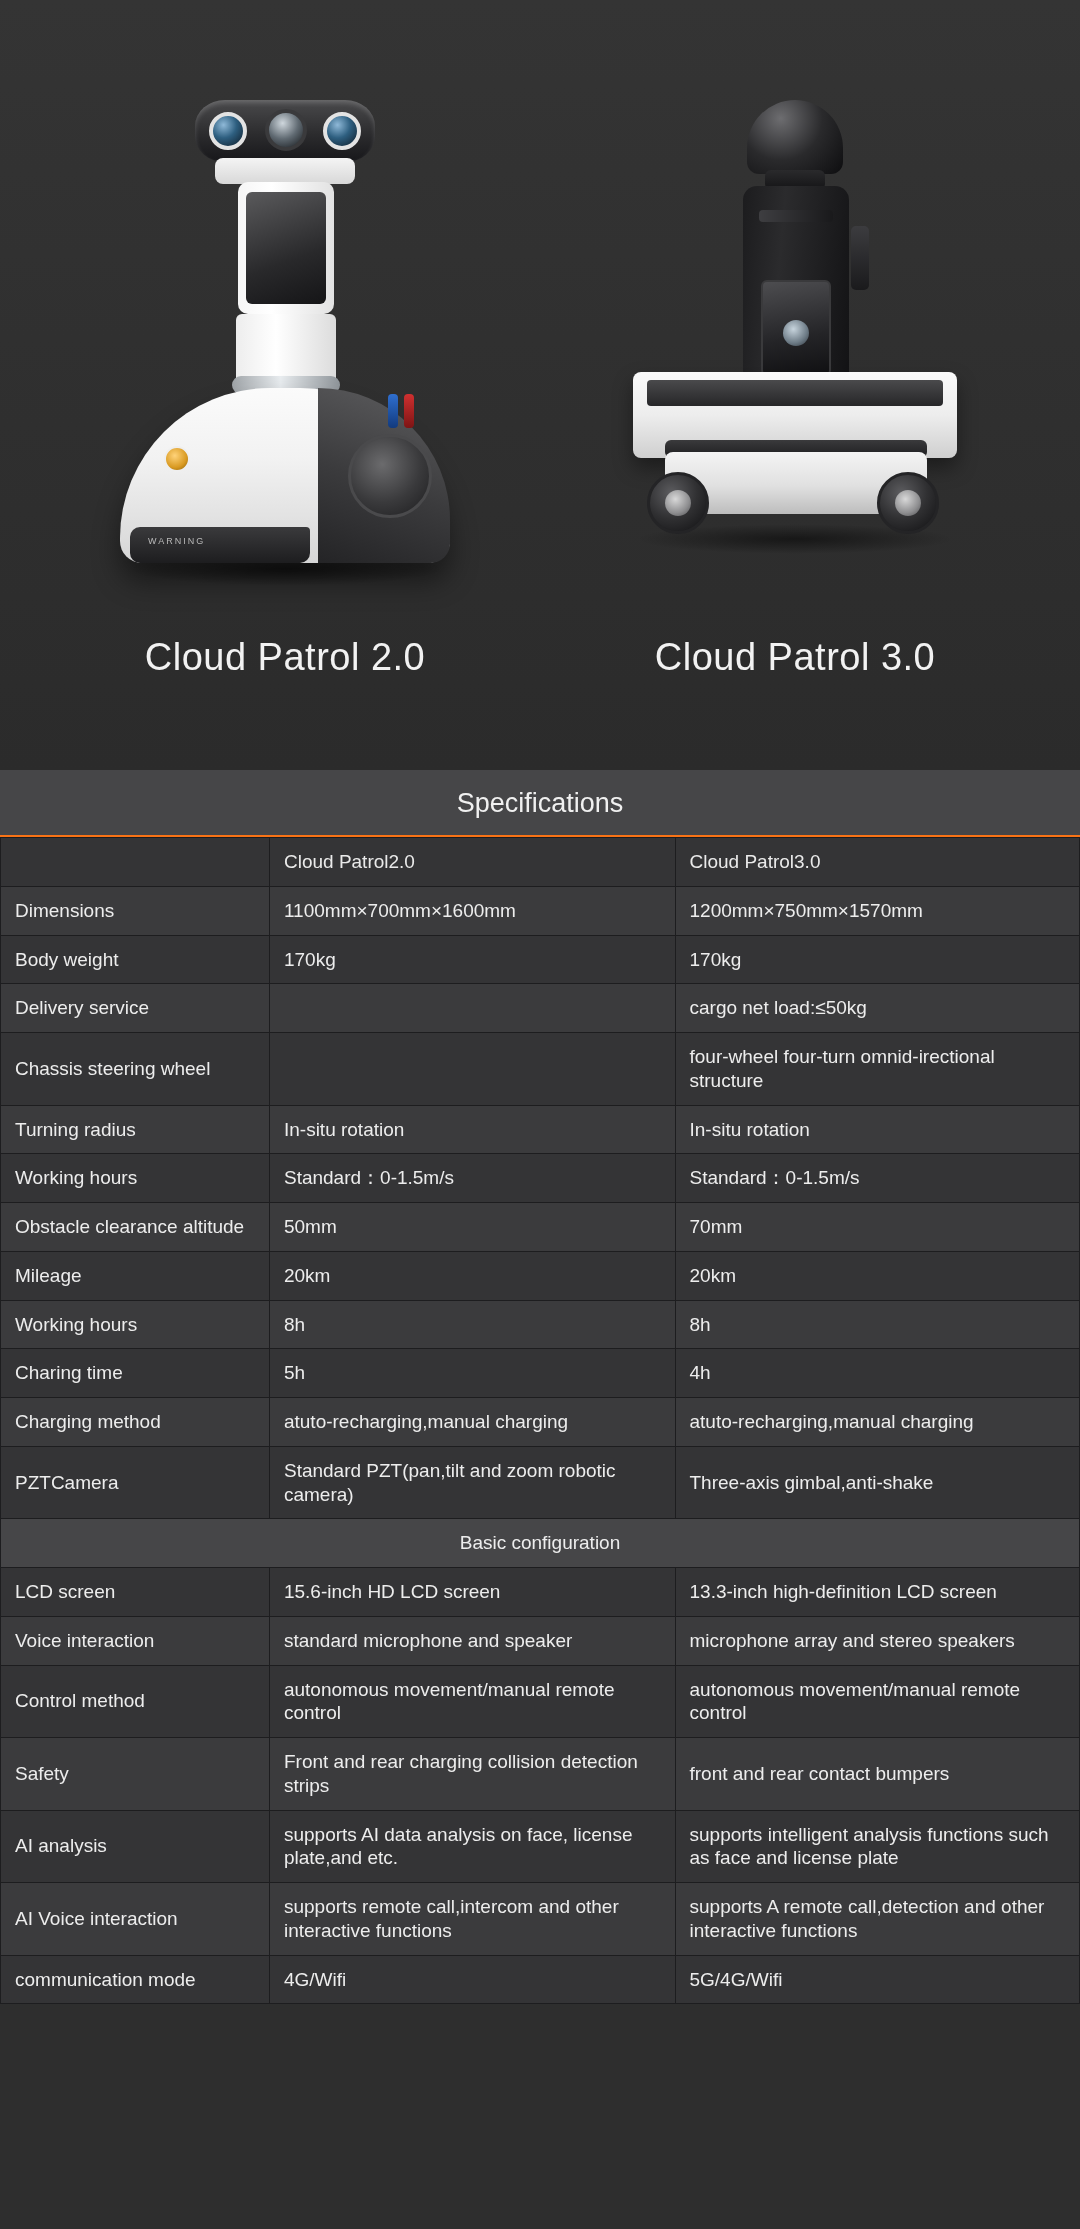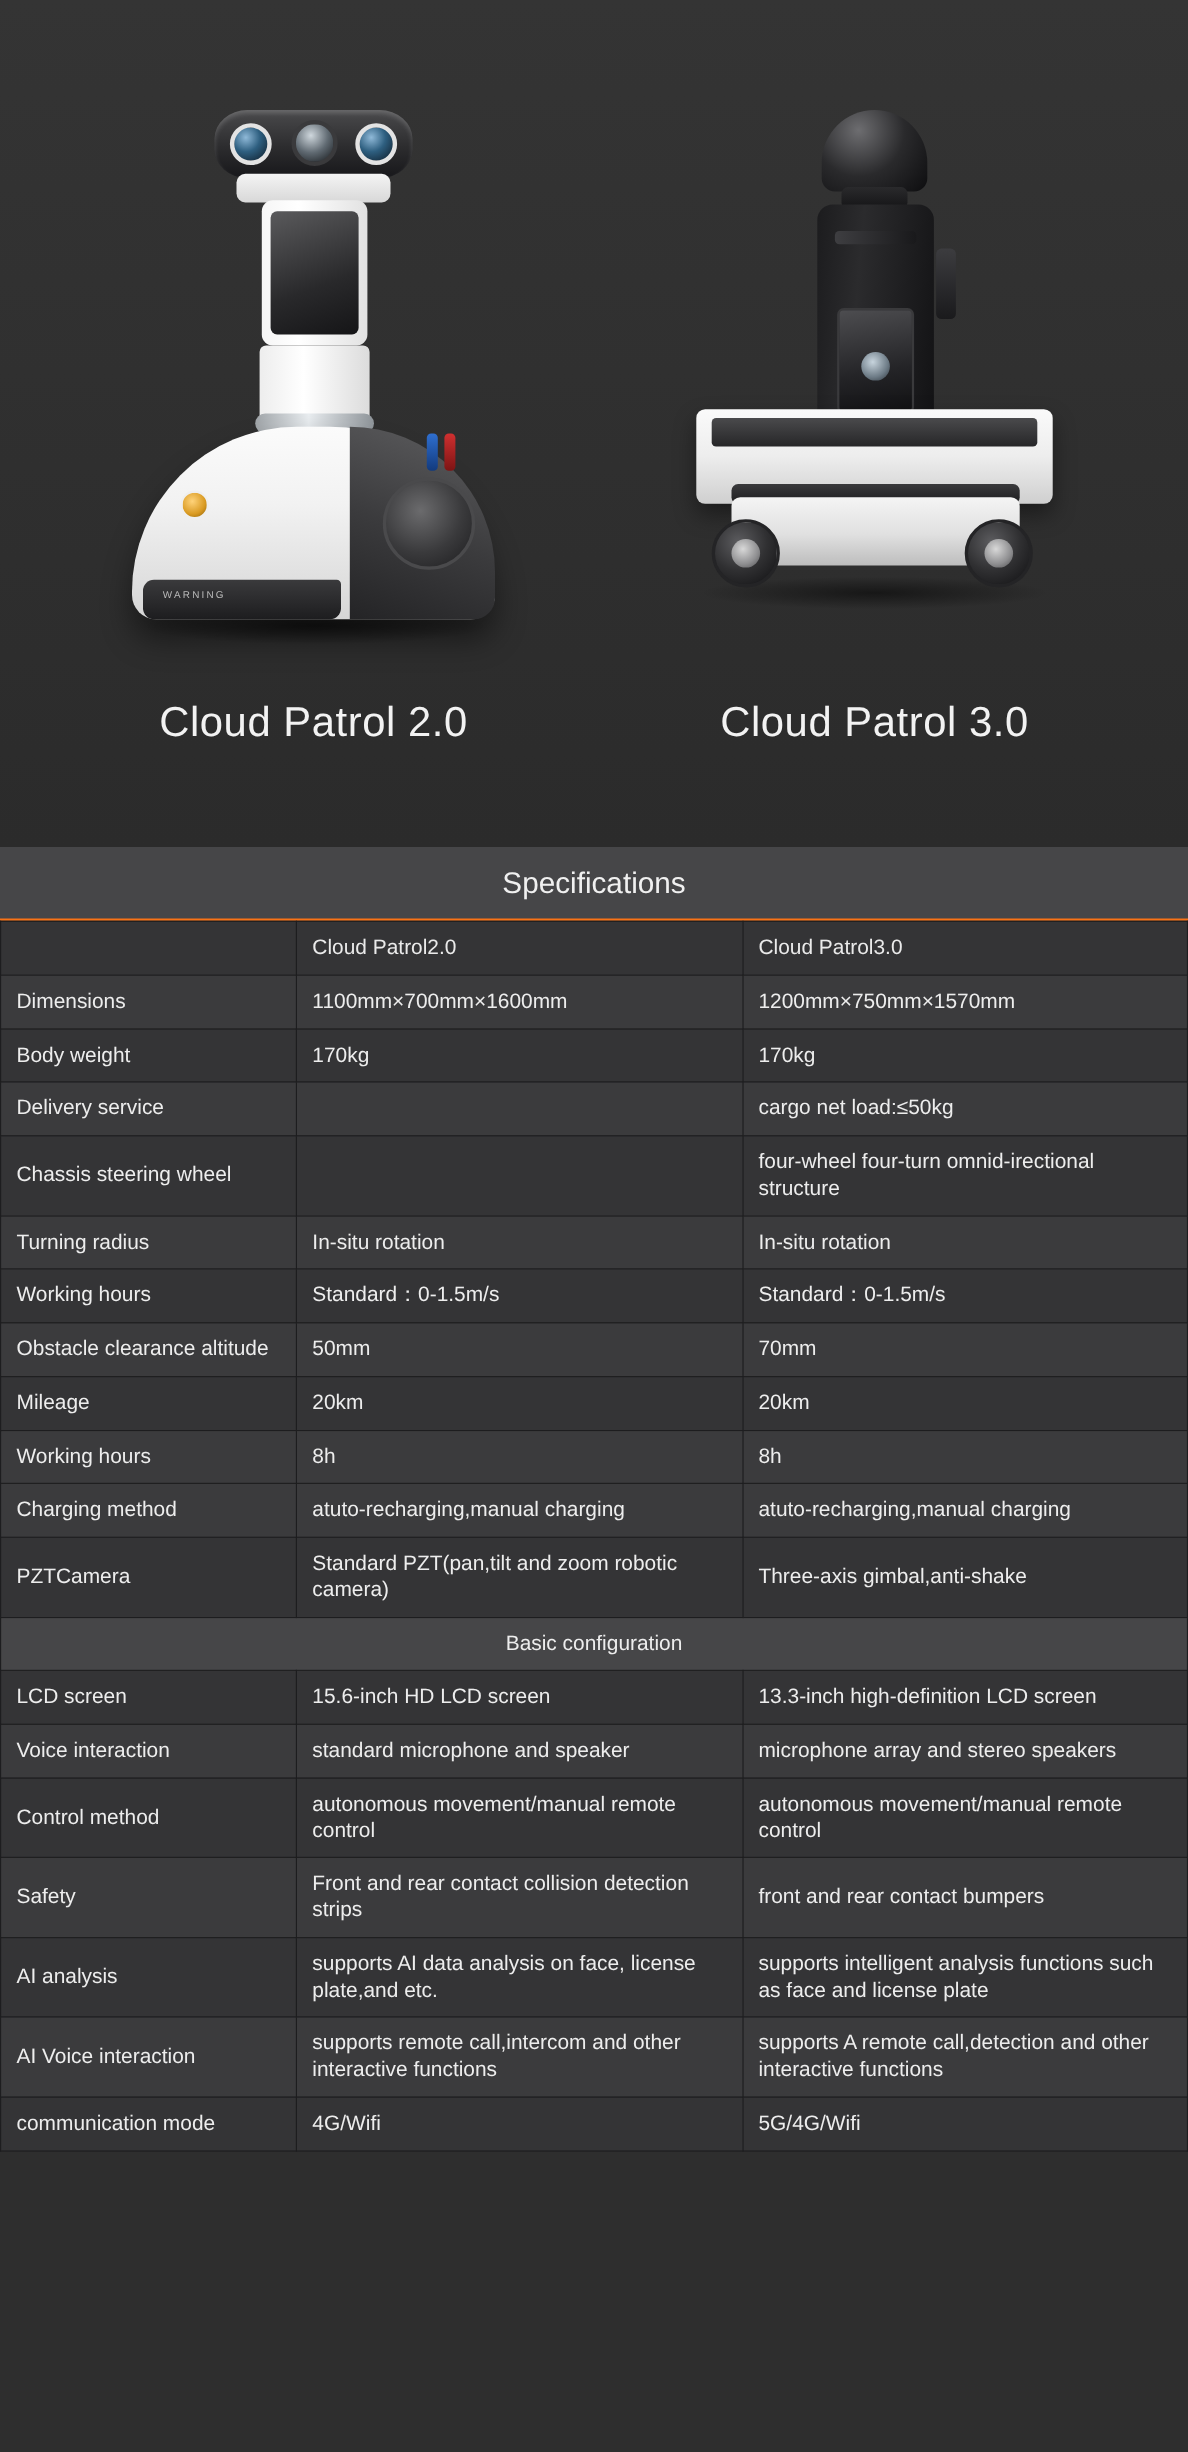--- a/index.html
+++ b/index.html
@@ -351,20 +351,25 @@
         <tr class="odd">
           <td class="label">Mileage</td>
           <td class="colA">20km</td>
           <td class="colB">20km</td>
         </tr>
         <tr class="even">
           <td class="label">Working hours</td>
           <td class="colA">8h</td>
           <td class="colB">8h</td>
         </tr>
+        <tr class="odd">
+          <td class="label">Charing time</td>
+          <td class="colA">5h</td>
+          <td class="colB">4h</td>
+        </tr>
         <tr class="even">
           <td class="label">Charging method</td>
           <td class="colA">atuto-recharging,manual charging</td>
           <td class="colB">atuto-recharging,manual charging</td>
         </tr>
         <tr class="odd">
           <td class="label">PZTCamera</td>
           <td class="colA">Standard PZT(pan,tilt and zoom robotic camera)</td>
           <td class="colB">Three-axis gimbal,anti-shake</td>
         </tr>
@@ -383,21 +388,21 @@
           <td class="colA">standard microphone and speaker</td>
           <td class="colB">microphone array and stereo speakers</td>
         </tr>
         <tr class="odd">
           <td class="label">Control method</td>
           <td class="colA">autonomous movement/manual remote control</td>
           <td class="colB">autonomous movement/manual remote control</td>
         </tr>
         <tr class="even">
           <td class="label">Safety</td>
-          <td class="colA">Front and rear contact collision detection strips</td>
+          <td class="colA">Front and rear charging collision detection strips</td>
           <td class="colB">front and rear contact bumpers</td>
         </tr>
         <tr class="odd">
           <td class="label">AI analysis</td>
           <td class="colA">supports AI data analysis on face, license plate,and etc.</td>
           <td class="colB">supports intelligent analysis functions such as face and license plate</td>
         </tr>
         <tr class="even">
           <td class="label">AI Voice interaction</td>
           <td class="colA">supports remote call,intercom and other interactive functions</td>

